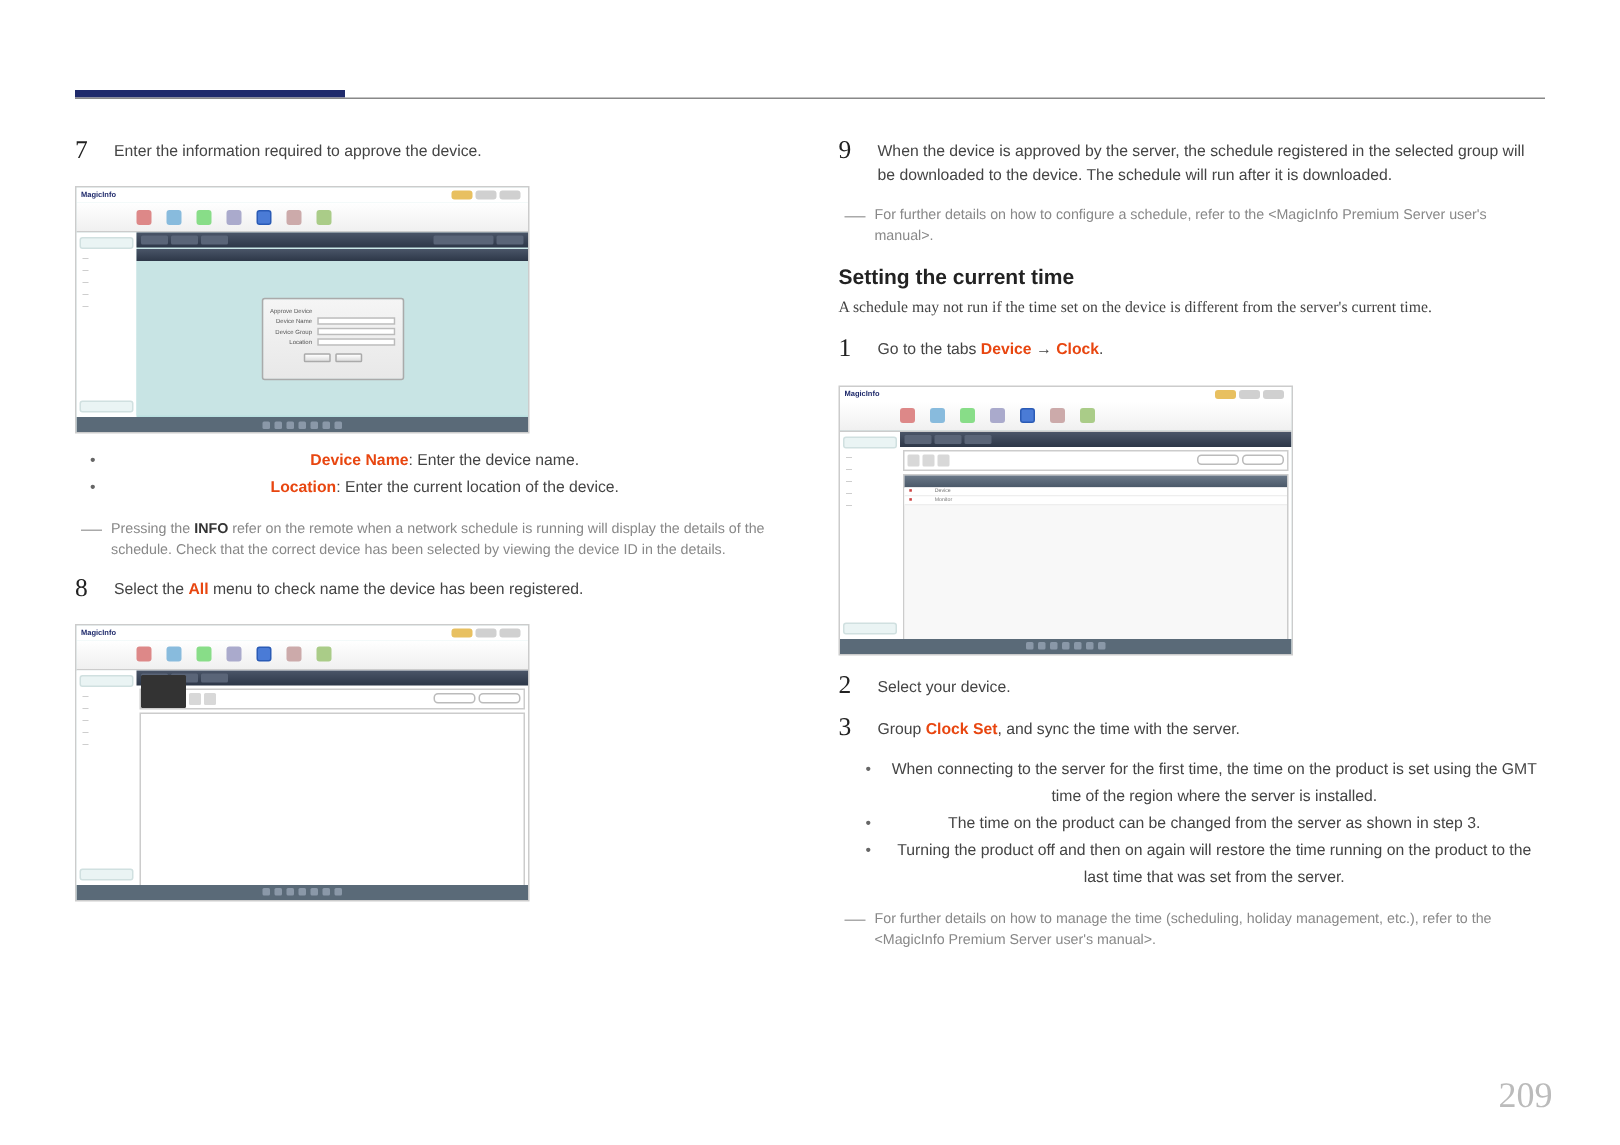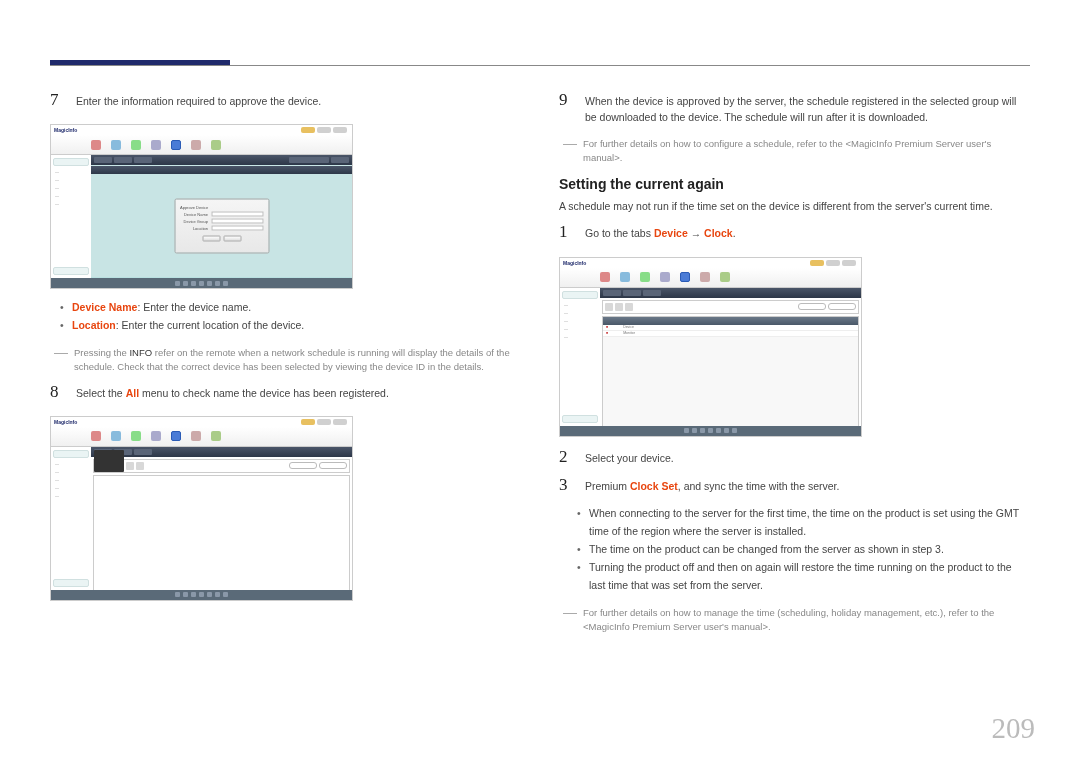--- a/index.html
+++ b/index.html
@@ -156,25 +156,25 @@
   }
   .ss-list-btn { width: 8px; height: 8px; background: #d8d8d8; border-radius: 1px; }
   .ss-list-btn.blue { background: #4a7bd6; }
   .ss-list-right { display: flex; gap: 2px; }
   .ss-list-pill { height: 7px; width: 28px; background: #fff; border: 1px solid #bbb; border-radius: 3px; }
   .ss-list-area { background: #fff; border: 1px solid #ccc; margin: 0 2px 2px 2px; height: calc(100% - 30px); }
   .ss-table-header { height: 8px; background: linear-gradient(#6a7888, #4a5868); }
   .ss-table-body { background: #f8f8f8; height: calc(100% - 8px); position: relative; }
   .ss-row-item { height: 6px; background: #fff; border-bottom: 1px solid #eee; display: flex; align-items: center; padding: 0 3px; font-size: 3.5px; color: #777; gap: 15px; }
 
-  .bullet-list { list-style: none; padding-left: 22px; margin-bottom: 8px; }
+  .bullet-list { list-style: none; padding-left: 22px; margin-bottom: 8px; text-align: center; }
   .bullet-list li { position: relative; font-size: 10.5px; color: #444; line-height: 1.7; }
   .bullet-list li::before { content: "•"; position: absolute; left: -12px; color: #666; }
   .hl { color: #e84610; font-weight: bold; }
-  .lbl { font-weight: normal; color: #333; }
+  .lbl { font-weight: bold; color: #333; }
   .inline-icon {
     display: inline-block;
     width: 13px; height: 13px;
     border: 1px solid #999;
     background: #f0f0f0;
     vertical-align: middle;
     position: relative;
     margin: 0 2px;
   }
   .inline-icon::after {
@@ -192,26 +192,26 @@
     line-height: 1.5;
     margin: 3px 0 3px 4px;
   }
   .note-dash { flex-shrink: 0; width: 14px; border-top: 1px solid #aaa; margin-top: 7px; }
   .heading {
     font-size: 14px;
     font-weight: bold;
     color: #222;
     margin: 8px 0 6px 0;
   }
-  .subtext { font-size: 10.5px; color: #444; line-height: 1.55; margin-bottom: 8px; }
+  .subtext { font-size: 10.5px; color: #444; line-height: 1.55; margin-bottom: 8px; font-family: Liberation Serif, serif; }
   .page-num {
     position: absolute;
     bottom: 18px;
     right: 45px;
-    font-size: 29px;
+    font-size: 24px;
     font-weight: 300;
     color: #bbb;
     font-family: Georgia, serif;
   }
   .topright-pills { position: absolute; top: 2px; right: 5px; display: flex; gap: 2px; }
   .ss-pill { height: 6px; width: 14px; border-radius: 2px; }
 </style>
 </head>
 <body>
 
@@ -396,21 +396,21 @@
     <div class="step">
       <div class="step-num">9</div>
       <div class="step-body">When the device is approved by the server, the schedule registered in the selected group will be downloaded to the device. The schedule will run after it is downloaded.</div>
     </div>
 
     <div class="note">
       <div class="note-dash"></div>
       <div>For further details on how to configure a schedule, refer to the &lt;MagicInfo Premium Server user's manual&gt;.</div>
     </div>
 
-    <div class="heading">Setting the current again</div>
+    <div class="heading">Setting the current time</div>
     <div class="subtext">A schedule may not run if the time set on the device is different from the server's current time.</div>
 
     <div class="step">
       <div class="step-num">1</div>
       <div class="step-body">
         <span>Go to the tabs </span><span class="hl">Device</span><span> → </span><span class="hl">Clock</span><span>.</span>
       </div>
     </div>
 
     <div class="screenshot" style="height:180px;">
@@ -486,21 +486,21 @@
     </div>
 
     <div class="step">
       <div class="step-num">2</div>
       <div class="step-body">Select your device.</div>
     </div>
 
     <div class="step">
       <div class="step-num">3</div>
       <div class="step-body">
-        <span>Premium </span><span class="hl">Clock Set</span><span>, and sync the time with the server.</span>
+        <span>Group </span><span class="hl">Clock Set</span><span>, and sync the time with the server.</span>
       </div>
     </div>
 
     <ul class="bullet-list" style="padding-left:30px;margin-top:2px;">
       <li>When connecting to the server for the first time, the time on the product is set using the GMT time of the region where the server is installed.</li>
       <li>The time on the product can be changed from the server as shown in step 3.</li>
       <li>Turning the product off and then on again will restore the time running on the product to the last time that was set from the server.</li>
     </ul>
 
     <div class="note">

